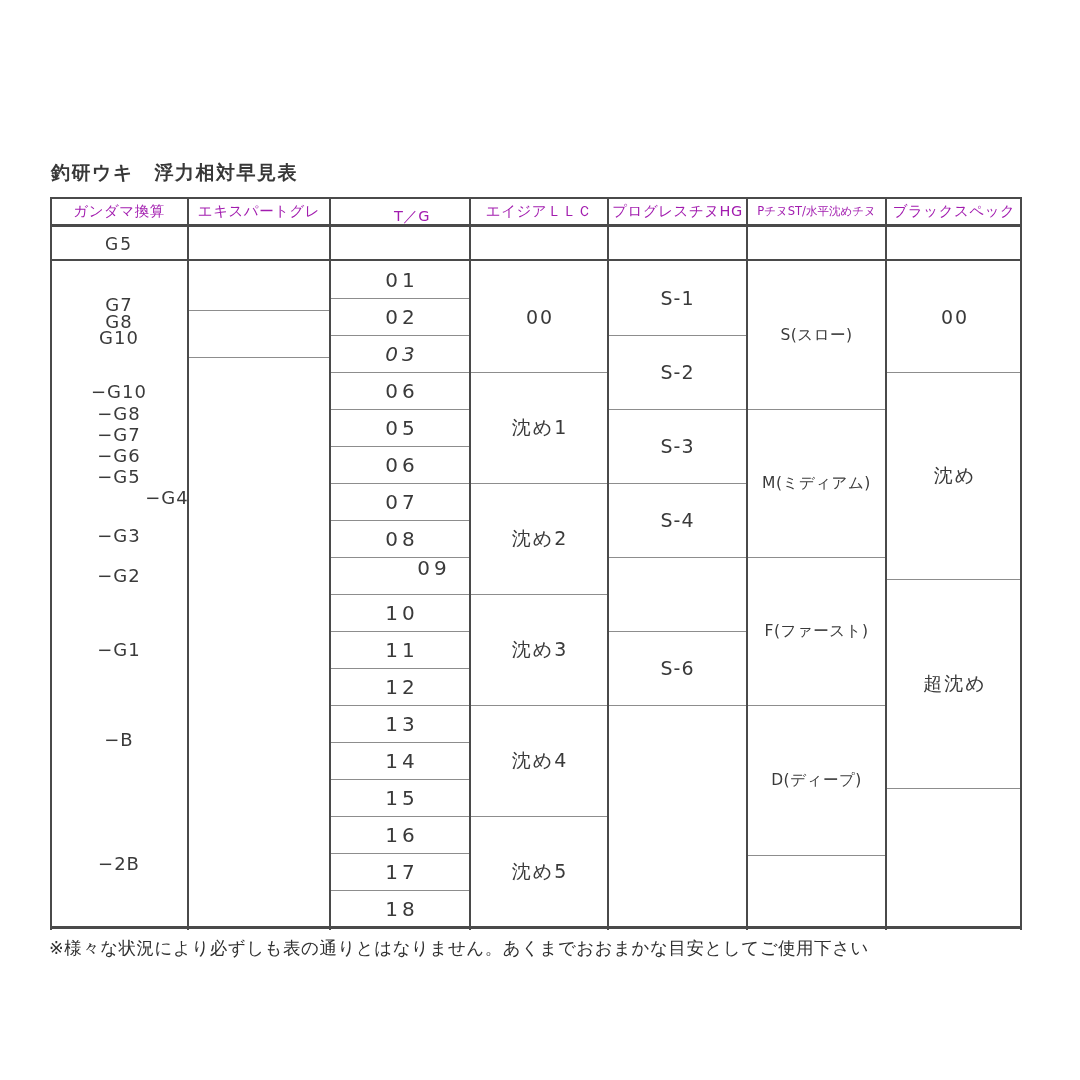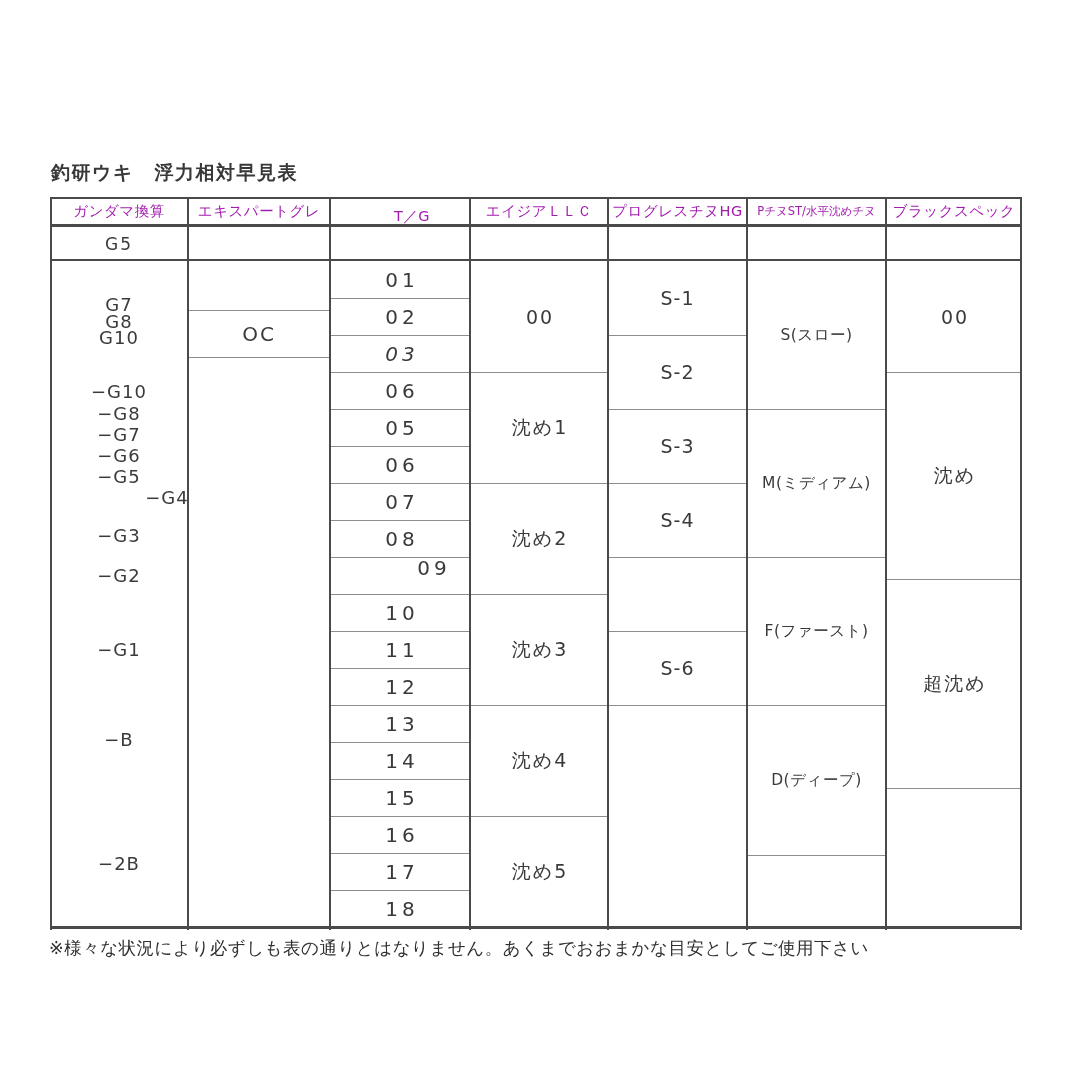--- a/index.html
+++ b/index.html
@@ -48,21 +48,20 @@
         <div class="glabel" style="top: 263px;">−G3</div>
         <div class="glabel" style="top: 303px;">−G2</div>
         <div class="glabel" style="top: 377px;">−G1</div>
         <div class="glabel" style="top: 467px;">−B</div>
         <div class="glabel" style="top: 591px;">−2B</div>
       </div>
       <div class="cell header" style="left: 138px; top: 0px; width: 142px; height: 29px;">エキスパートグレ</div>
       <div class="cell g5" style="left: 138px; top: 29px; width: 142px; height: 35px;"></div>
       <div class="cell col-expert" style="left: 138px; top: 64px; width: 142px; height: 49px;"></div>
       <div class="sep" style="left: 138px; top: 113px; width: 142px;"></div>
-      <div class="cell col-expert" style="left: 138px; top: 113px; width: 142px; height: 47px;">OC</div>
       <div class="sep" style="left: 138px; top: 160px; width: 142px;"></div>
       <div class="cell col-expert" style="left: 138px; top: 160px; width: 142px; height: 570px;"></div>
       <div class="cell header" style="left: 280px; top: 0px; width: 140px; height: 39px; margin-left: 12px;">T／G</div>
       <div class="cell g5" style="left: 280px; top: 29px; width: 140px; height: 35px;"></div>
       <div class="cell col-tg" style="left: 280px; top: 64px; width: 140px; height: 37px;">01</div>
       <div class="sep" style="left: 280px; top: 101px; width: 140px;"></div>
       <div class="cell col-tg" style="left: 280px; top: 101px; width: 140px; height: 37px;">02</div>
       <div class="sep" style="left: 280px; top: 138px; width: 140px;"></div>
       <div class="cell col-tg" style="left: 280px; top: 138px; width: 140px; height: 37px; font-style: italic;">03</div>
       <div class="sep" style="left: 280px; top: 175px; width: 140px;"></div>

